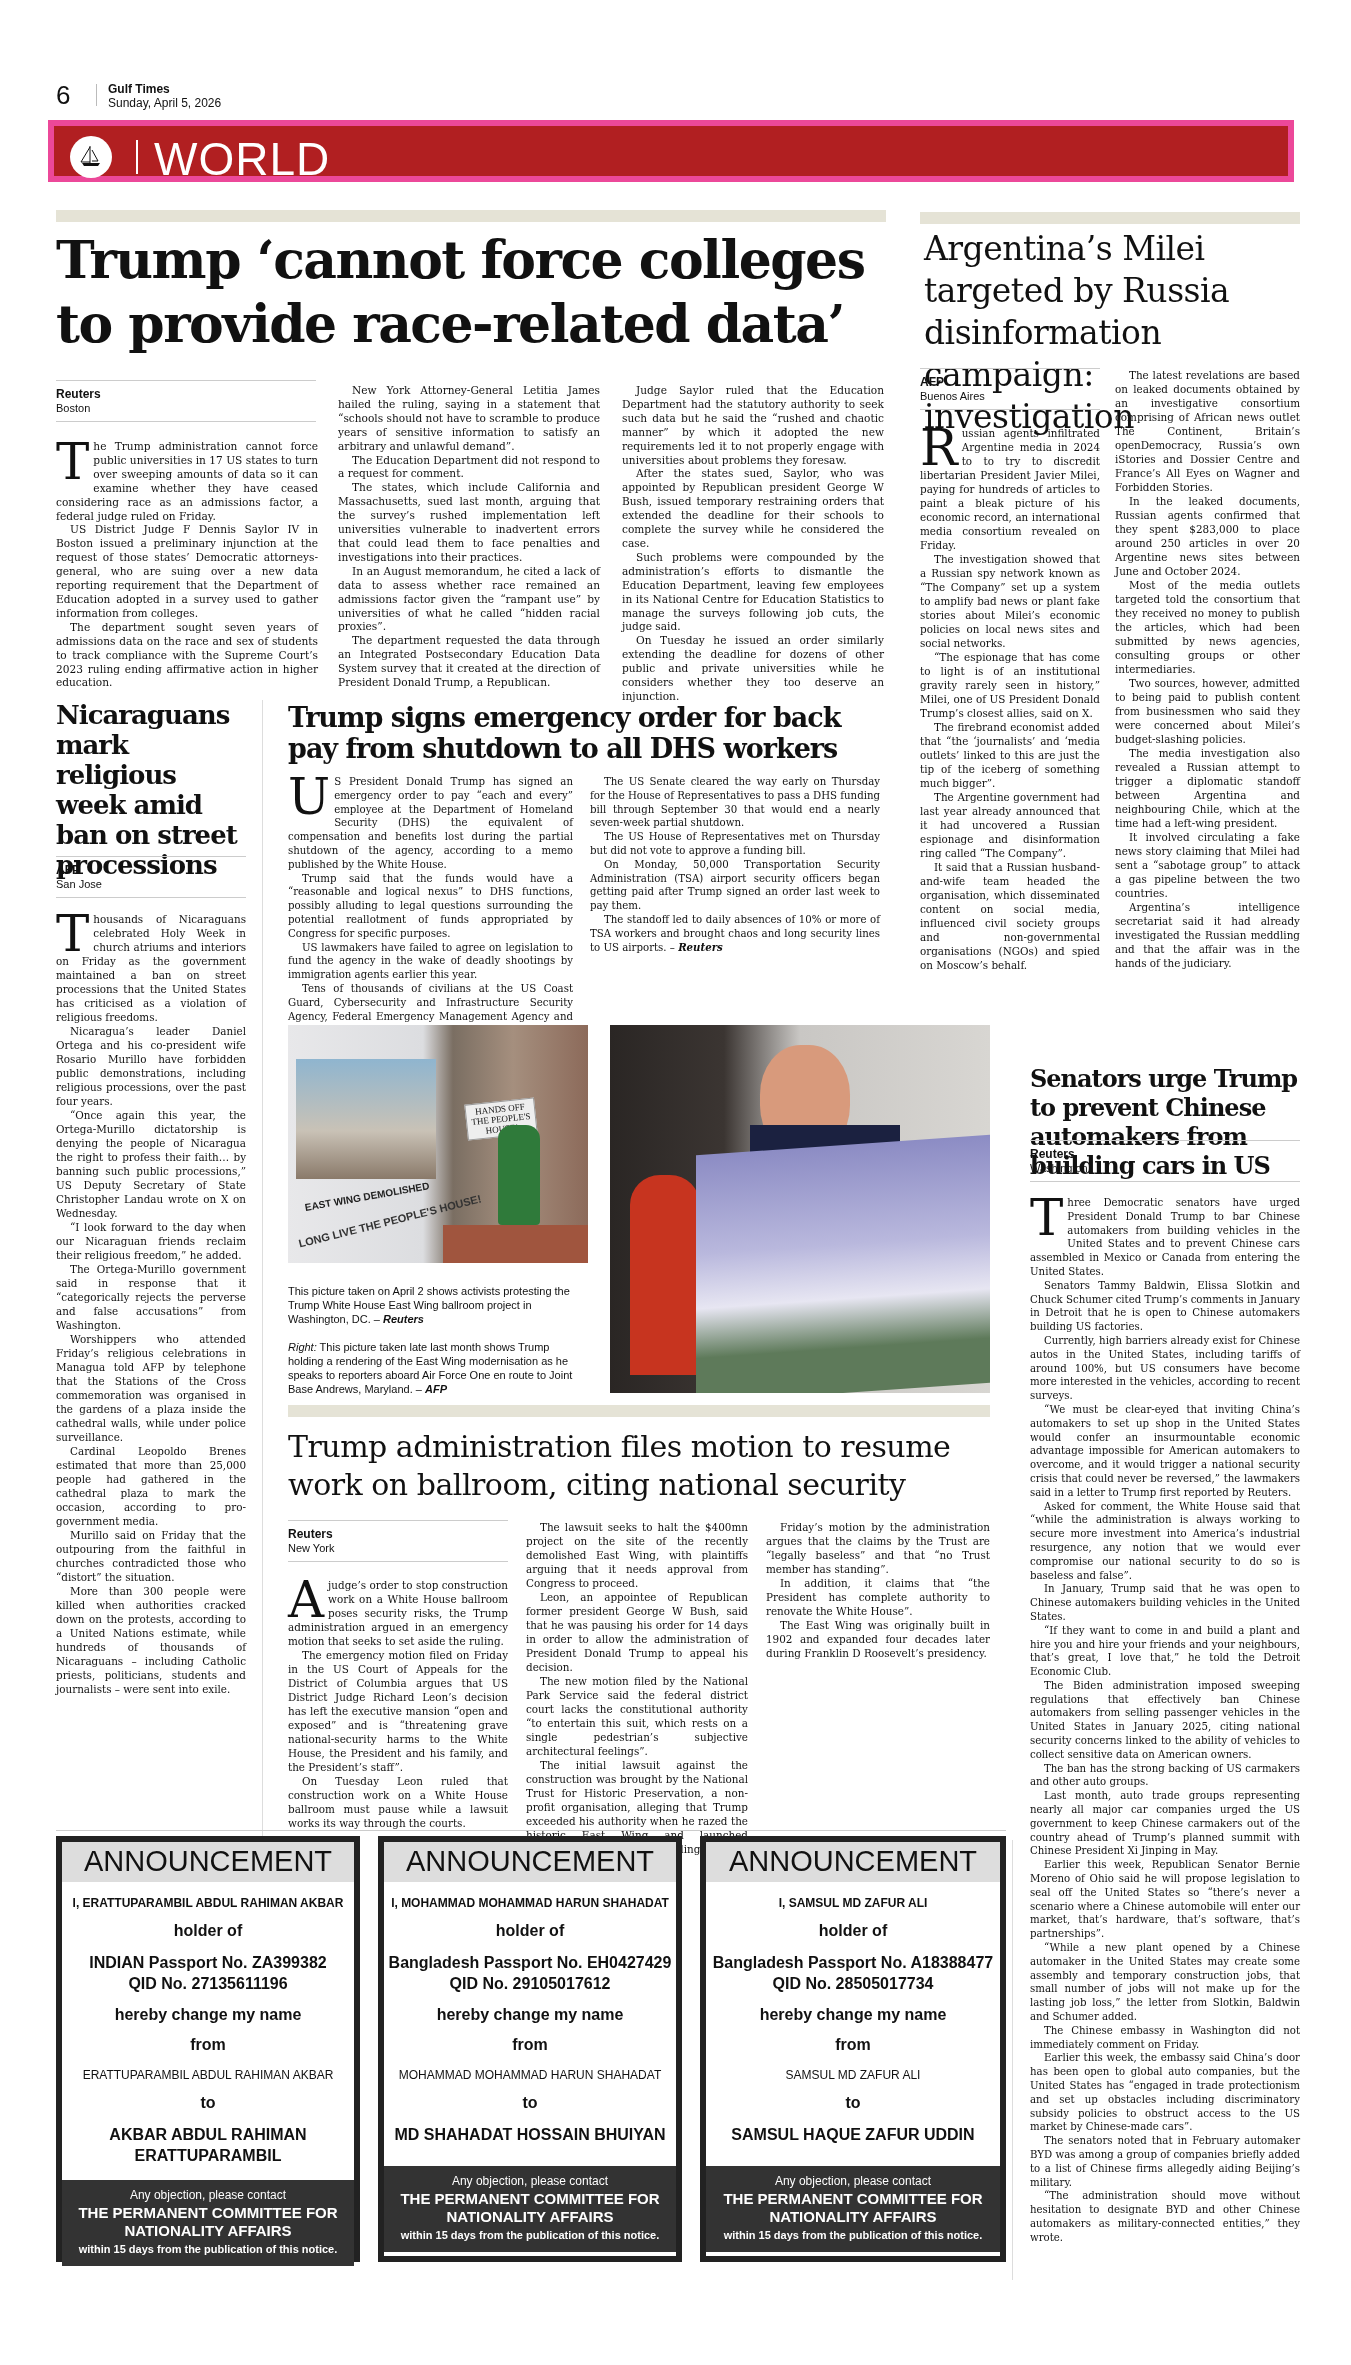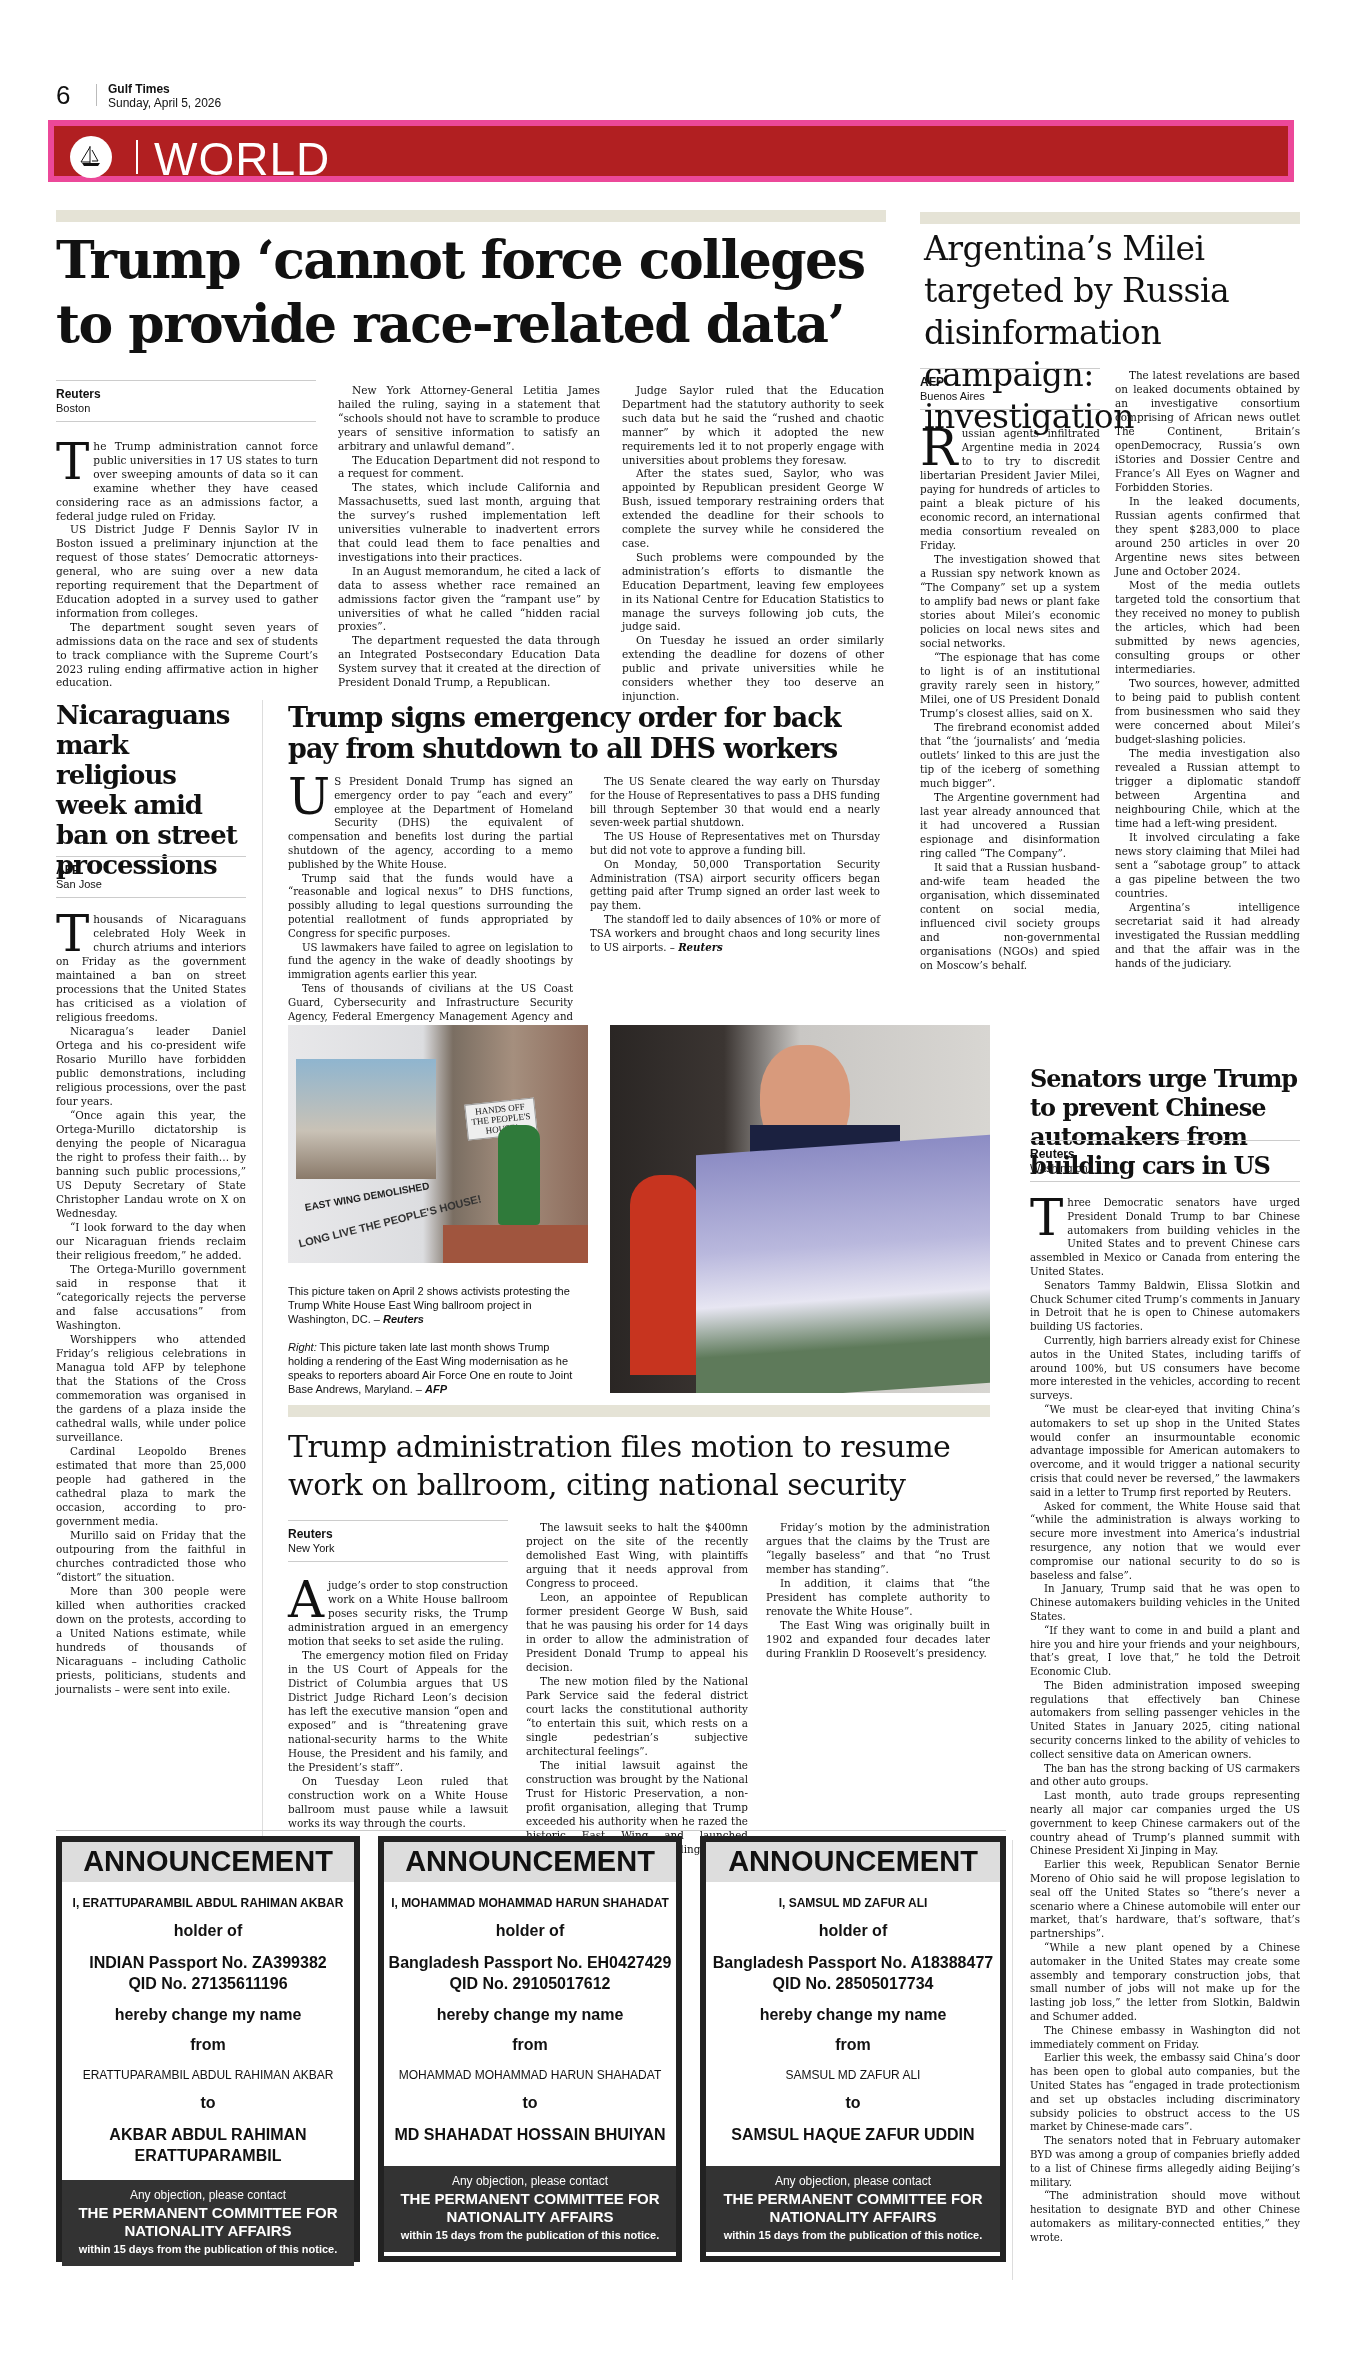--- a/index.html
+++ b/index.html
@@ -19,21 +19,21 @@
 .hl-bold{font-weight:bold;letter-spacing:-1px}
 .byline{border-top:1px solid #ccc;border-bottom:1px solid #ccc;padding:6px 0;font-family:"Liberation Sans",sans-serif;font-size:11px;line-height:14px}
 .byline b{display:block;font-size:12px}
 .body{font-size:10.6px;line-height:13.9px;text-align:justify;hyphens:auto}
 .body p{text-indent:14px}
 .body p.first{text-indent:0}
 .drop{float:left;font-size:50px;line-height:40px;padding:2px 4px 0 0;font-weight:normal}
 .cap{font-family:"Liberation Sans",sans-serif;font-size:11px;line-height:14px}
 .photo{background:#888;overflow:hidden}
 .ann{border:6px solid #222;background:#fff;text-align:center;font-family:"Liberation Sans",sans-serif}
-.ann-head{background:#ddd;font-weight:bold;font-size:29px;letter-spacing:0;padding:3px 0 4px}
+.ann-head{background:#ddd;font-weight:normal;font-size:29px;letter-spacing:0;padding:3px 0 4px}
 .ann-name{font-size:12px;font-weight:bold;margin-top:14px}
 .ann-small{font-size:16px;font-weight:bold;margin-top:12px}
 .ann-pass{font-size:16px;font-weight:bold;margin-top:12px;line-height:21px}
 .ann-new{font-size:16px;font-weight:900;margin-top:12px;line-height:21px}
 .ann-foot{background:#333;color:#fff;padding:6px 4px 8px;line-height:18px;margin-top:14px}
 .ann-foot .s{font-size:12px;font-weight:normal}
 .ann-foot .l{font-size:15px;font-weight:900}
 .ann-foot .w{font-size:11px;font-weight:bold}
 .vline{background:#ddd;width:1px}
 </style>

